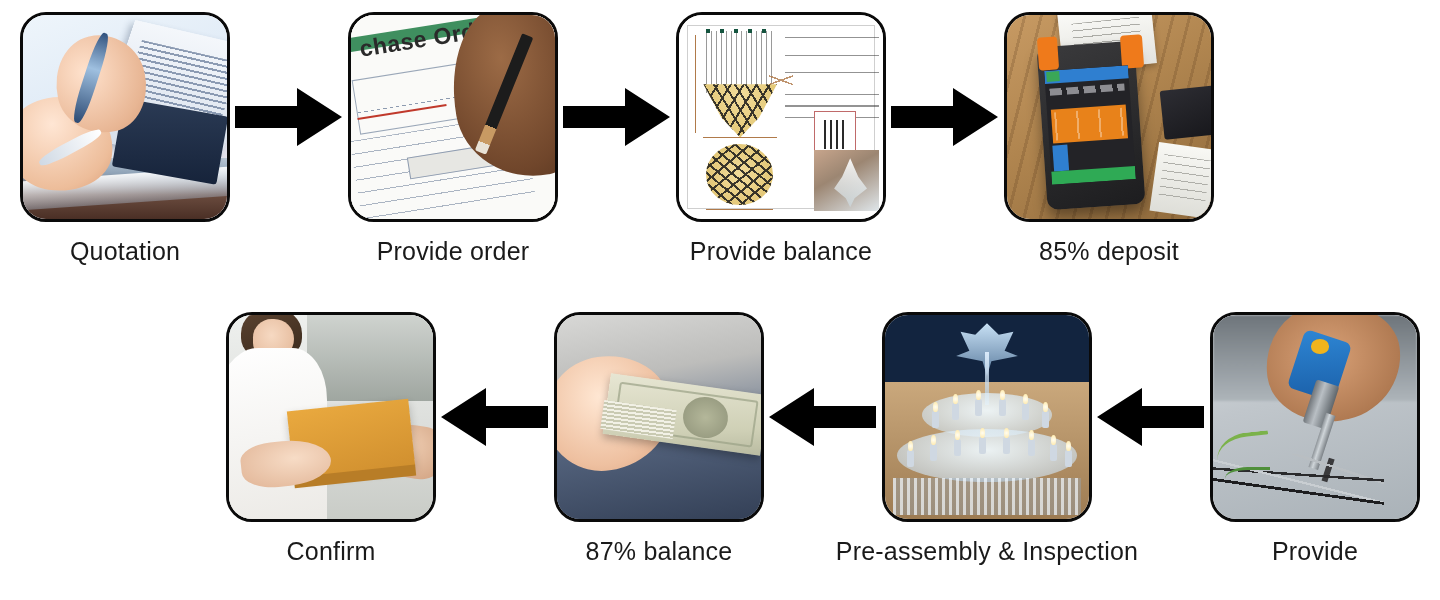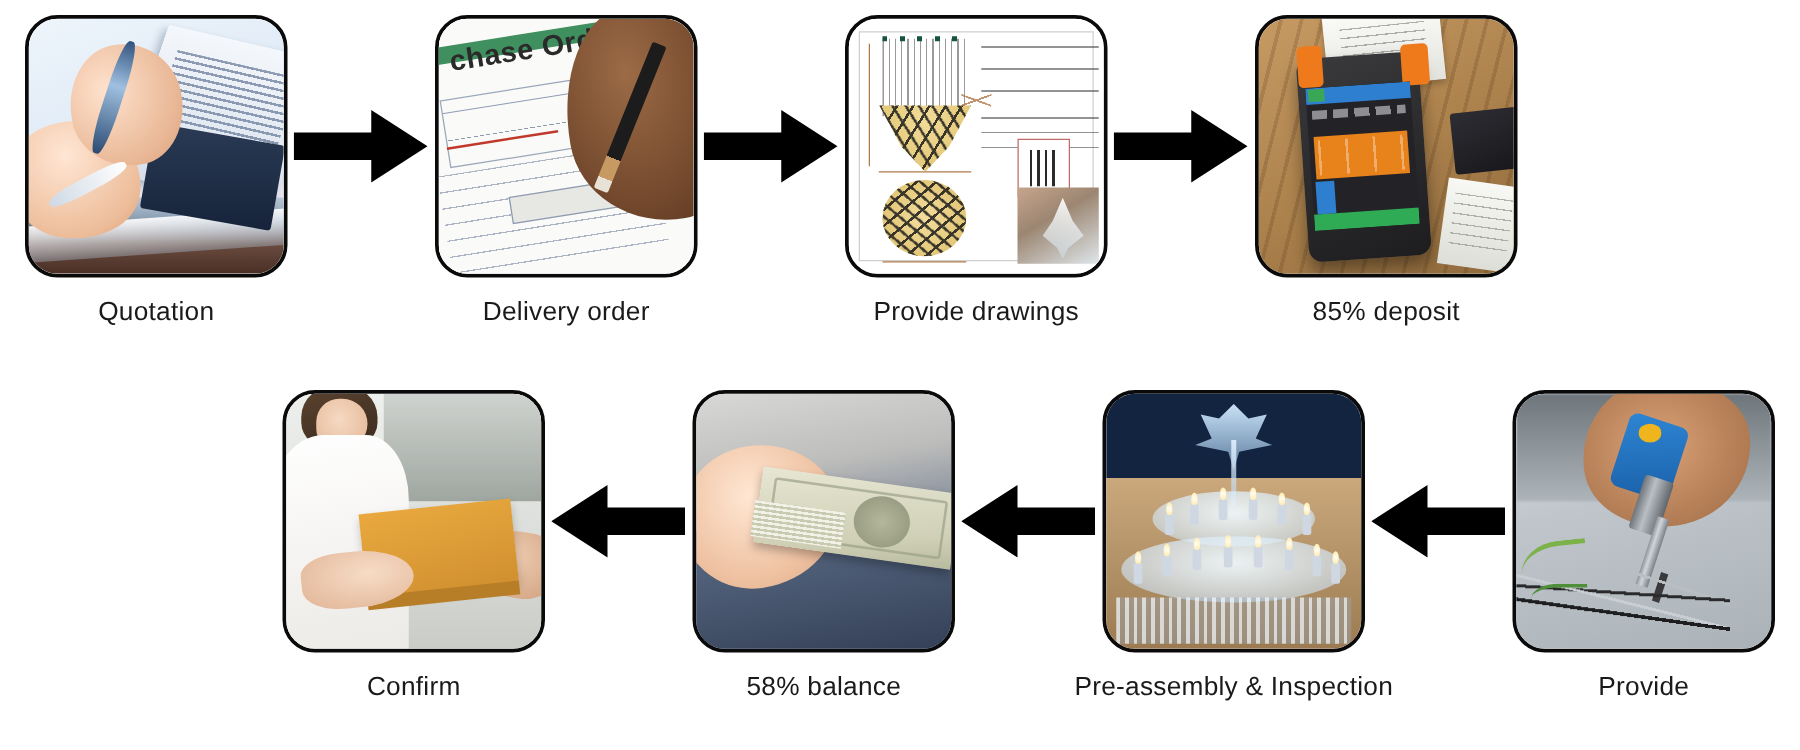--- a/index.html
+++ b/index.html
@@ -24,21 +24,21 @@
     margin-top:12px;
   }
   .card{
     width:210px;height:210px;
     border:3px solid #0a0a0a;border-radius:26px;
     overflow:hidden;position:relative;
     background:#fff;box-sizing:border-box;
   }
   .art{position:absolute;inset:0;overflow:hidden;}
   .caption{
-    margin-top:16px;font-size:21px;color:#1a1a1a;
+    margin-top:16px;font-size:25px;color:#1a1a1a;
     line-height:1.1;white-space:nowrap;letter-spacing:.2px;
   }
   .arrow{
     flex:0 0 118px;height:210px;
     display:flex;align-items:center;justify-content:center;
     margin-top:12px;
   }
   .arrow svg{display:block;}
   .edge{flex:0 0 20px;}
 
@@ -323,21 +323,21 @@
             <div class="greenbar"></div>
           <div class="po">chase Order</div>
           <div class="fields"></div>
             <div class="redline"></div>
           <div class="lines"></div>
             <div class="tbl"></div>
           <div class="hand"></div>
             <div class="pencil"></div>
         </div>
       </div>
-      <div class="caption">Delivery order</div>
+      <div class="caption">Provide order</div>
     </div>
 
     <div class="arrow">
       <svg width="108" height="62" viewBox="0 0 108 62" aria-hidden="true">
         <polygon points="0,20 62,20 62,2 107,31 62,60 62,42 0,42" fill="#000000"></polygon>
       </svg>
     </div>
 
     <div class="step">
       <div class="card">
@@ -351,21 +351,21 @@
             <div class="circL"></div>
           <div class="leads"></div>
             <div class="notes"></div>
           <div class="detail"></div>
             <div class="photo"></div>
           <div class="dimV"></div>
             <div class="dimH"></div>
             <div class="dimH2"></div>
         </div>
       </div>
-      <div class="caption">Provide drawings</div>
+      <div class="caption">Provide balance</div>
     </div>
 
     <div class="arrow">
       <svg width="108" height="62" viewBox="0 0 108 62" aria-hidden="true">
         <polygon points="0,20 62,20 62,2 107,31 62,60 62,42 0,42" fill="#000000"></polygon>
       </svg>
     </div>
 
     <div class="step">
       <div class="card">
@@ -460,21 +460,21 @@
       <div class="card">
         <div class="art c6">
           <div class="jeans"></div>
             <div class="hand"></div>
             <div class="nail"></div>
           <div class="cash"></div>
             <div class="oval"></div>
             <div class="stack"></div>
         </div>
       </div>
-      <div class="caption">58% balance</div>
+      <div class="caption">87% balance</div>
     </div>
 
     <div class="arrow">
       <svg width="108" height="62" viewBox="0 0 108 62" aria-hidden="true">
         <polygon points="107,20 45,20 45,2 0,31 45,60 45,42 107,42" fill="#000000"></polygon>
       </svg>
     </div>
 
     <div class="step">
       <div class="card">

